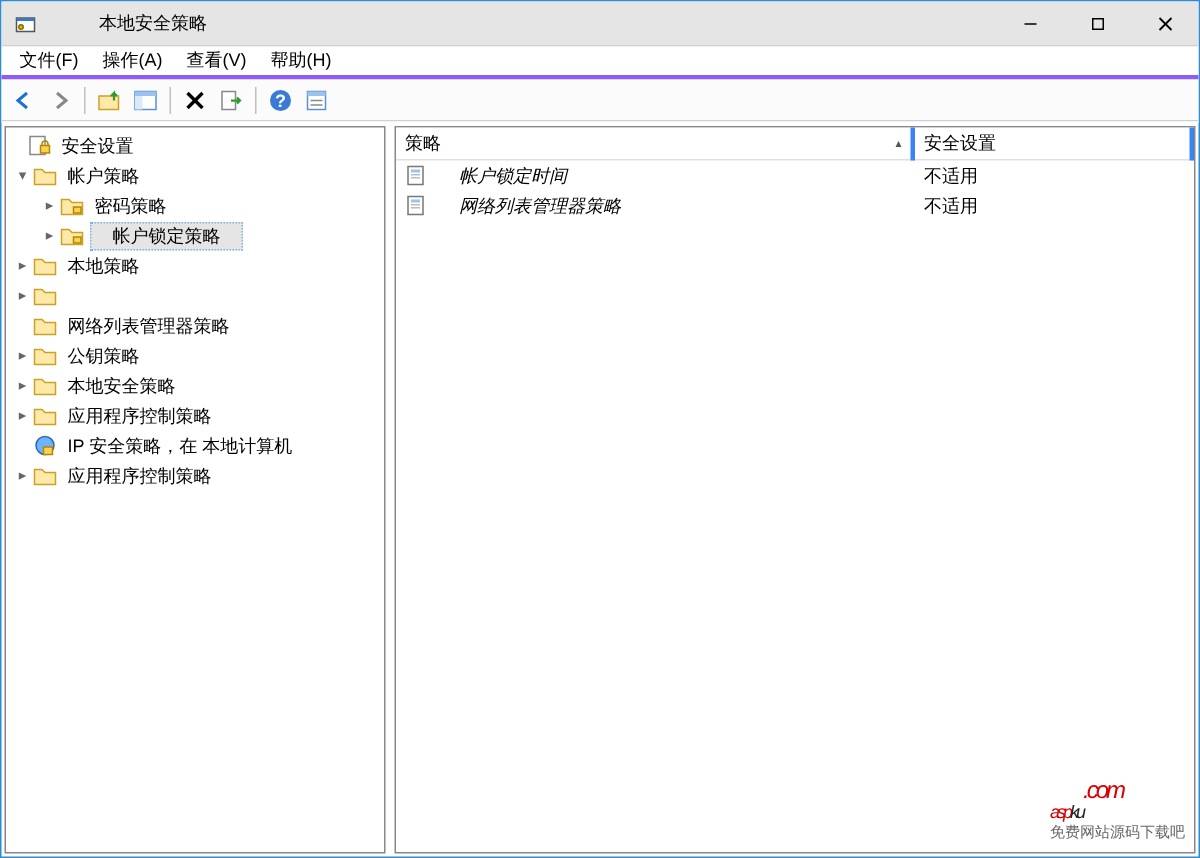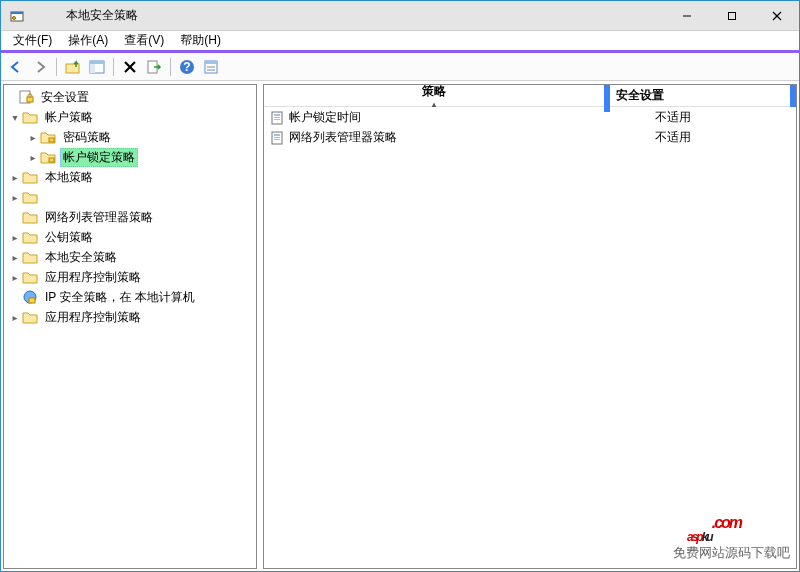--- a/index.html
+++ b/index.html
@@ -14,42 +14,42 @@
 .menubar { height: 22px; display: flex; align-items: center; padding: 0 4px; background: #fff; border-bottom: 3px solid #8b5cf6; }
 .menubar .menuitem { padding: 2px 8px; cursor: default; }
 .toolbar { height: 28px; display: flex; align-items: center; padding: 0 4px; gap: 2px; border-bottom: 1px solid #d0d0d0; background: #fbfbfb; }
 .toolbar .tbtn { width: 22px; height: 22px; display: flex; align-items: center; justify-content: center; border: 1px solid transparent; }
 .toolbar .sep { width: 1px; height: 18px; background: #c0c0c0; margin: 0 3px; }
 .body { flex: 1; display: flex; border-top: 1px solid #fff; }
 .tree { width: 254px; border: 1px solid #888; margin: 2px 1px 2px 2px; overflow: auto; background: #fff; padding: 2px 0; }
 .splitter { width: 4px; cursor: col-resize; }
 .list { flex: 1; border: 1px solid #888; margin: 2px 2px 2px 1px; overflow: auto; background: #fff; display: flex; flex-direction: column; position: relative; }
 .list-header { display: flex; border-bottom: 1px solid #e0e0e0; height: 22px; align-items: center; background: #fff; }
-.list-header .col { padding: 3px 6px; border-right: 6px solid #3b82f6; font-weight: bold; color: #000; flex-direction: column; }
+.list-header .col { padding: 3px 6px; border-right: 3px solid #3b82f6; font-weight: normal; color: #000; }
 .list-header .col.policy { width: 346px; display:flex; align-items:center; justify-content:space-between;}
 .list-header .col.policy .sort { font-size:8px; color:#555;}
 .list-header .col.setting { flex: 1; }
 .list-rows { flex: 1; }
 .row { display: flex; align-items: center; height: 20px; }
 .row .cell { padding: 2px 6px; }
-.row .cell.policy { width: 346px; display: flex; align-items: flex-end; gap: 3px; }
-.row .cell.setting { flex: 1; margin-left: 39px; }
+.row .cell.policy { width: 346px; display: flex; align-items: flex-start; gap: 20px; font-style: italic; }
+.row .cell.setting { flex: 1; }
 .tree-node { display: flex; align-items: center; height: 20px; white-space: nowrap; }
 .tree-node .indent { display: inline-block; }
 .tree-node .expander { width: 14px; text-align: center; color: #666; font-size: 10px; cursor: default; display:inline-flex; align-items:center; justify-content:center;}
 .tree-node .expander.empty { visibility: hidden; }
 .tree-node .icon { width: 16px; height: 16px; margin: 0 4px 0 0; display: inline-flex; align-items: center; justify-content: center;}
 .tree-node .label { padding: 1px 3px; }
-.tree-node.selected .label { background: #86efac; border: 1px dotted #7ab7e8; padding: 0 2px; }
+.tree-node.selected .label { background: #e5e5e5; border: 1px dotted #7ab7e8; padding: 0 14px; }
 .policy-icon { width:16px; height:16px; display:inline-flex; }
 .watermark { position: absolute; right: 6px; bottom: 6px; pointer-events: none; }
-.watermark .asp { font-family: Arial, sans-serif; font-weight: 700; font-style: italic; font-size: 36px; letter-spacing: -2px; margin-left: 14px; }
+.watermark .asp { font-family: Arial, sans-serif; font-weight: 400; font-style: italic; font-size: 36px; letter-spacing: -2px; }
 .watermark .a1 { color: #d80000; }
 .watermark .a2 { color: #222; }
-.watermark .sub { font-size: 13px; color: #666; text-align: right; margin-top: -6px; letter-spacing: 0; font-style: normal;}
+.watermark .sub { font-size: 10px; color: #666; text-align: right; margin-top: -6px; letter-spacing: 0; font-style: normal;}
 </style>
 </head>
 <body>
 
 <div class="window">
 
   <div class="titlebar">
     <span class="appicon">
       <svg viewBox="0 0 16 16">
           <rect x="2" y="4" width="12" height="9" fill="#fff" stroke="#555"></rect>

